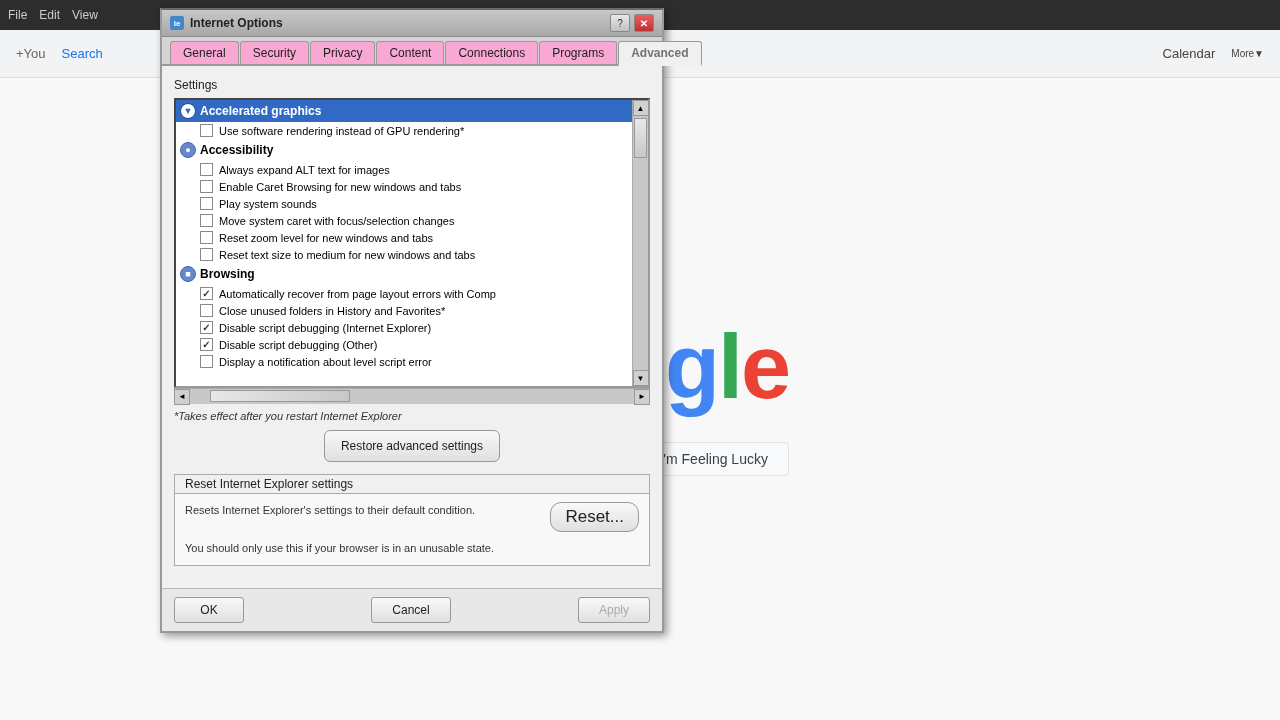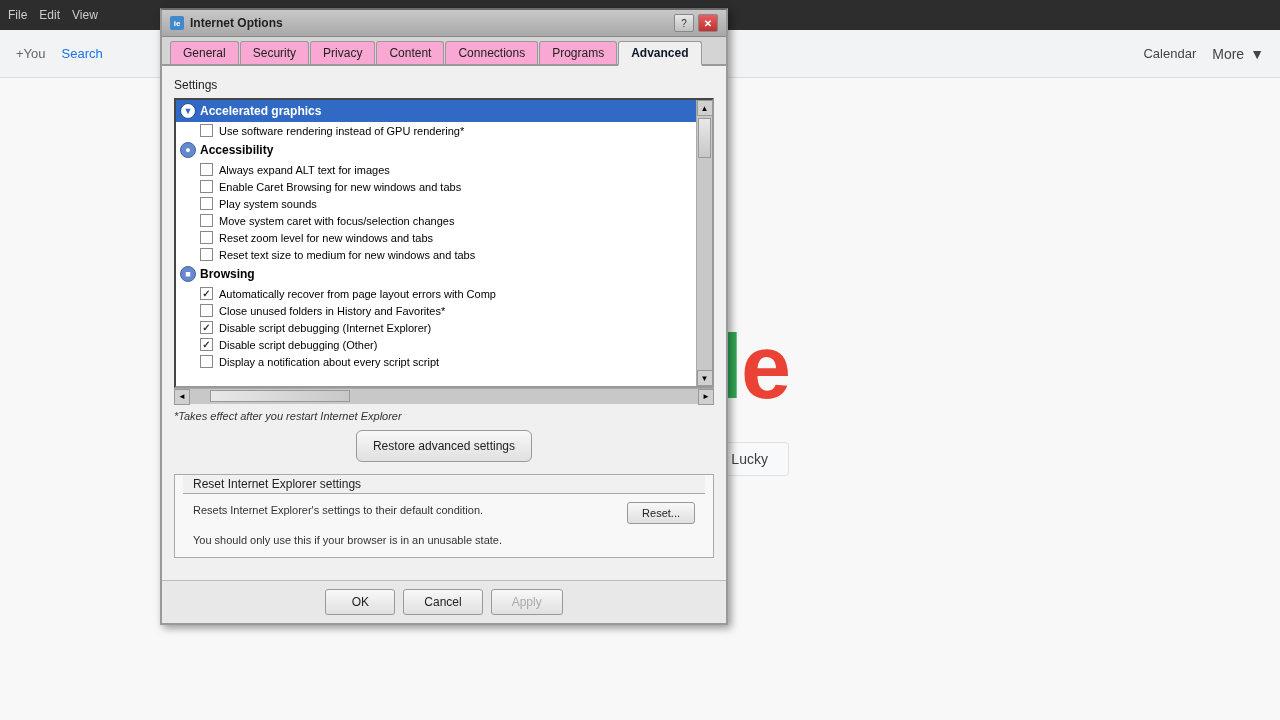--- a/index.html
+++ b/index.html
@@ -65,23 +65,23 @@
     }
     .toolbar-spacer { flex: 1; }
     .toolbar-item {
       color: #444;
       font-size: 13px;
       cursor: pointer;
     }
     .toolbar-more {
       display: flex;
       align-items: center;
-      gap: 6px;
+      gap: 0;
       color: #444;
-      font-size: 14px;
+      font-size: 10px;
       cursor: pointer;
     }
 
     
     .google-page {
       position: absolute;
       top: 78px; left: 0;
       width: 1280px;
       height: 642px;
       background: #f8f8f8;
@@ -125,21 +125,21 @@
       width: 1280px;
       height: 720px;
       z-index: 100;
     }
 
     
     .dialog {
       position: absolute;
       top: 8px;
       left: 160px;
-      width: 568px;
+      width: 504px;
       background: #f0f0f0;
       border: 2px solid #999;
       border-top: 2px solid #6a6a6a;
       box-shadow: 3px 3px 8px rgba(0,0,0,0.4);
     }
 
     .dialog-titlebar {
       background: linear-gradient(to bottom, #c8c8c8, #a8a8a8);
       padding: 4px 8px;
       display: flex;
@@ -194,21 +194,21 @@
       border-bottom: none;
       cursor: pointer;
       color: #222;
       border-radius: 3px 3px 0 0;
     }
     .dialog-tab.active {
       background: #f0f0f0;
       border-bottom: 2px solid #f0f0f0;
       margin-bottom: -2px;
       font-weight: bold;
-      color: #0f172a;
+      color: #737373;
       z-index: 1;
     }
 
     
     .dialog-body {
       padding: 12px;
       background: #f0f0f0;
     }
 
     .settings-label {
@@ -384,21 +384,21 @@
       border: 1px solid #999;
       border-radius: 6px;
       font-size: 12px;
       cursor: pointer;
       color: #222;
     }
 
     
     .reset-section {
       border: 1px solid #aaa;
-      padding: 8px 18px;
+      padding: 8px 10px;
       margin-bottom: 10px;
       background: #f8f8f8;
     }
     .reset-title {
       background: #f0f0f0;
       font-size: 12px;
       color: #222;
       margin: -8px -10px 8px;
       padding: 2px 10px;
       border-bottom: 1px solid #aaa;
@@ -411,37 +411,37 @@
     .reset-text {
       flex: 1;
       font-size: 11px;
       color: #333;
       line-height: 1.5;
     }
     .reset-btn {
       padding: 4px 14px;
       background: linear-gradient(to bottom, #f8f8f8, #e0e0e0);
       border: 1px solid #999;
-      border-radius: 3px;
-      font-size: 11px;
+      border-radius: 11px;
+      font-size: 17px;
       cursor: pointer;
       color: #222;
       white-space: nowrap;
     }
     .reset-warning {
       font-size: 11px;
       color: #333;
       margin-top: 8px;
       line-height: 1.5;
     }
 
     
     .dialog-buttons {
       display: flex;
-      justify-content: center;
+      justify-content: space-between;
       gap: 8px;
       padding: 8px 12px;
       background: #e8e8e8;
       border-top: 1px solid #bbb;
     }
     .dlg-btn {
       padding: 5px 20px;
       font-size: 12px;
       background: linear-gradient(to bottom, #f8f8f8, #e0e0e0);
       border: 1px solid #999;
@@ -594,21 +594,21 @@
             <span>Disable script debugging (Internet Explorer)</span>
           </div>
           <div class="setting-item">
             <div class="setting-checkbox checked">
                 <span class="check-mark">✓</span>
               </div>
             <span>Disable script debugging (Other)</span>
           </div>
           <div class="setting-item">
             <div class="setting-checkbox"></div>
-            <span>Display a notification about every script script</span>
+            <span>Display a notification about level script error</span>
           </div>
 
         </div>
 
         <div class="settings-scrollbar">
           <div class="scroll-arrow">▲</div>
           <div class="scroll-track">
             <div class="scroll-thumb"></div>
           </div>
           <div class="scroll-arrow">▼</div>

